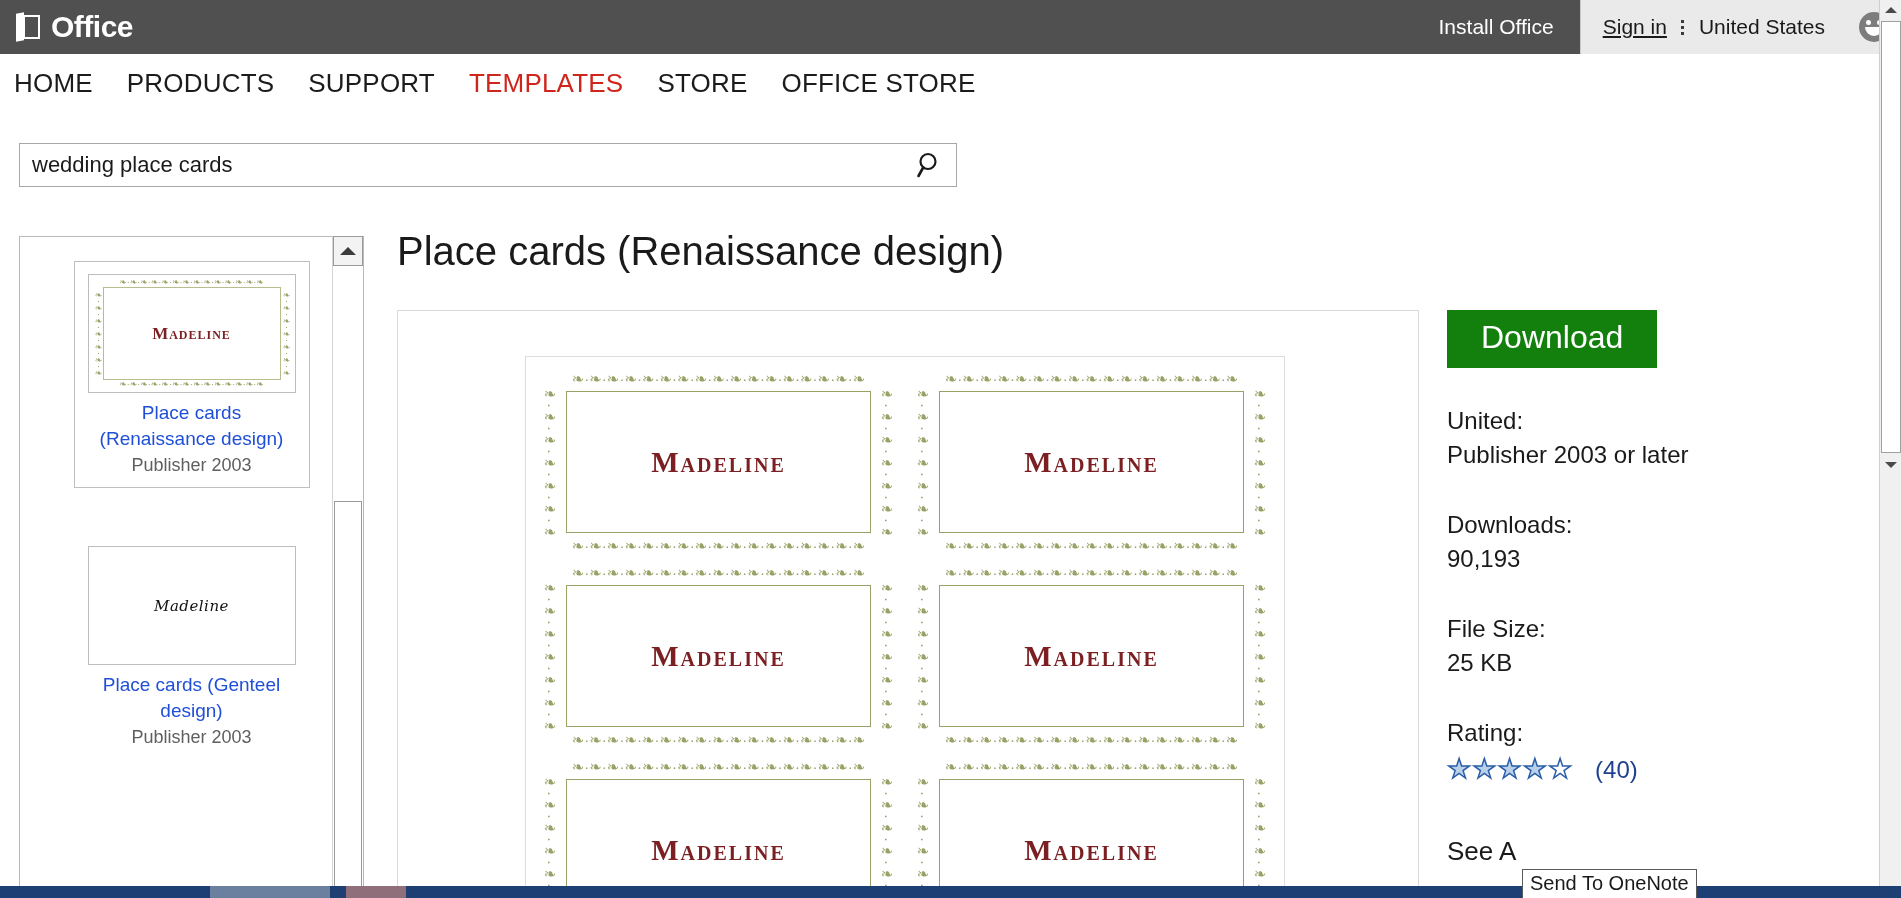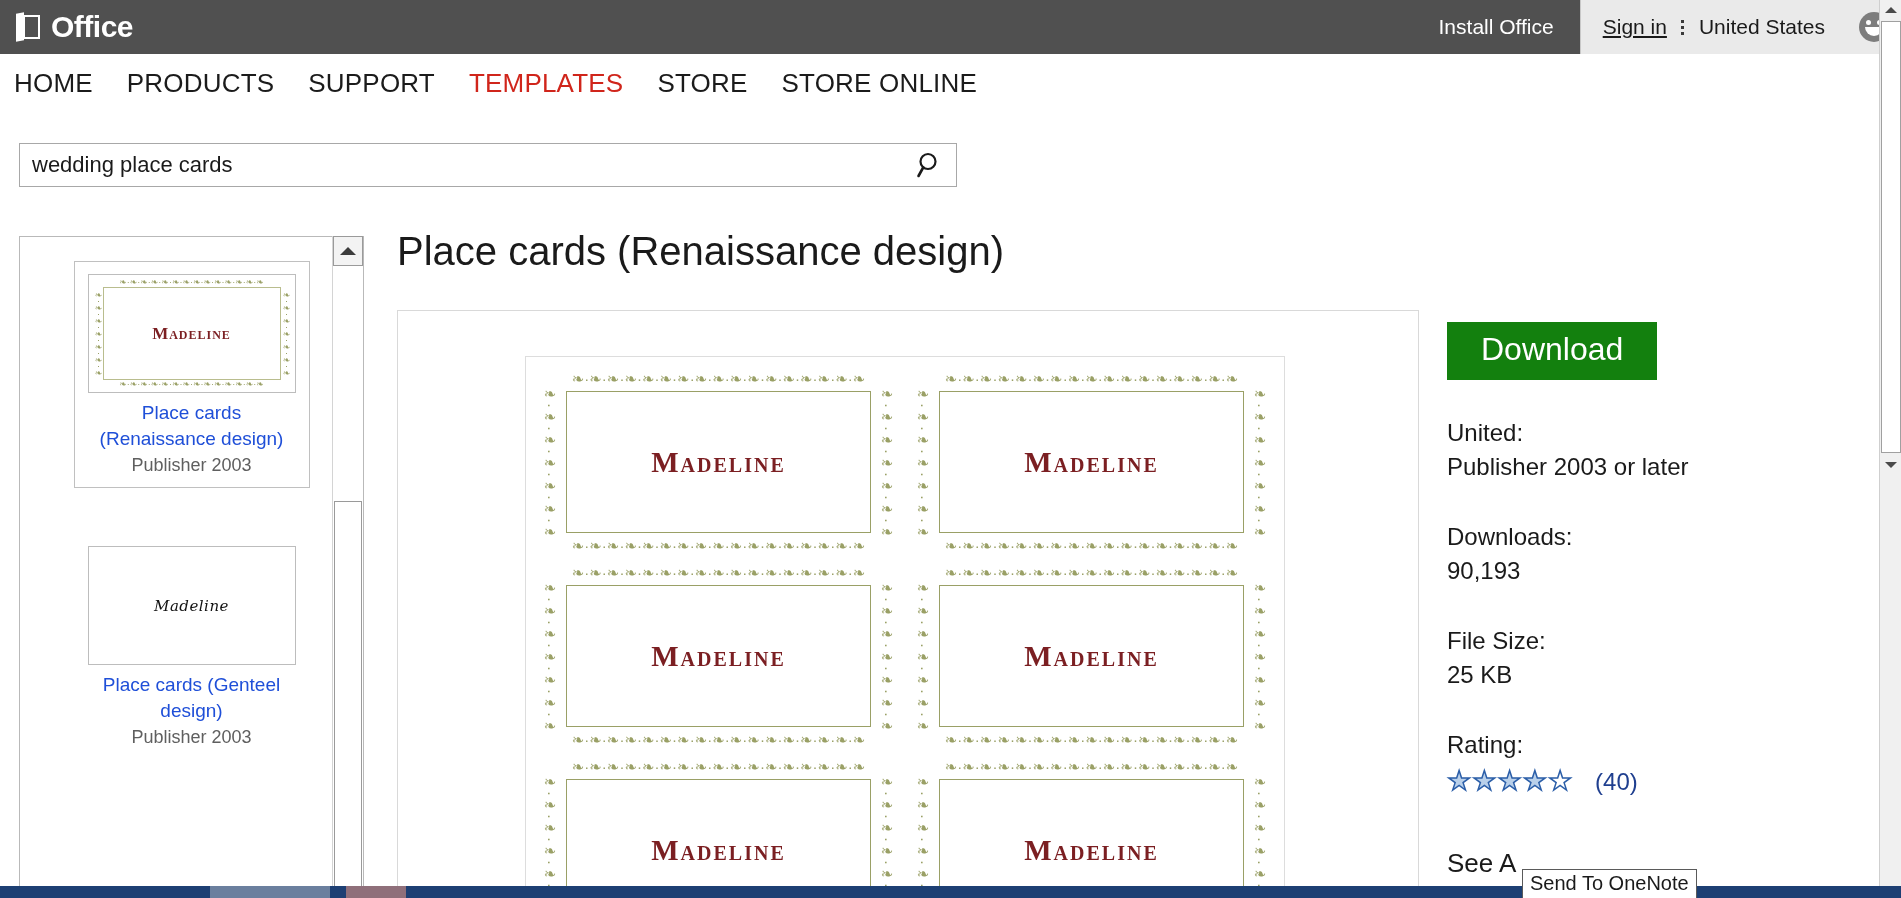--- a/index.html
+++ b/index.html
@@ -366,21 +366,21 @@
   .pc-orn.top { left: 8px; right: 8px; top: 6px; text-align: center; }
   .pc-orn.bot { left: 8px; right: 8px; bottom: 6px; text-align: center; }
   .pc-orn.lft { left: 6px; top: 20px; bottom: 20px; width: 16px;
                 writing-mode: vertical-rl; text-align: center; }
   .pc-orn.rgt { right: 6px; top: 20px; bottom: 20px; width: 16px;
                 writing-mode: vertical-rl; text-align: center; }
 
   
   .info {
     position: absolute;
-    left: 1447px; top: 322px;
+    left: 1447px; top: 310px;
     width: 400px;
   }
   .download-btn {
     display: inline-block;
     background: #13800e;
     color: #ffffff;
     font-size: 32px;
     padding: 9px 34px 12px 34px;
     border: 0;
     cursor: pointer;
@@ -520,21 +520,21 @@
       </span>
     </div>
   </div>
 
   <div class="nav">
     <a href="#">HOME</a>
     <a href="#">PRODUCTS</a>
     <a href="#">SUPPORT</a>
     <a href="#" class="active">TEMPLATES</a>
     <a href="#">STORE</a>
-    <a href="#">STORE ONLINE</a>
+    <a href="#">OFFICE STORE</a>
   </div>
 
   <div class="searchbox">
     <input type="text" value="wedding place cards" style="">
     <span class="search-icon">
       <svg width="30" height="30" viewBox="0 0 30 30" aria-hidden="true">
         <circle cx="13" cy="11.5" r="7.5" fill="none" stroke="#1a1a1a" stroke-width="2.2"></circle>
         <line x1="8.2" y1="17.5" x2="3.5" y2="26" stroke="#1a1a1a" stroke-width="2.6" stroke-linecap="round"></line>
       </svg>
     </span>

